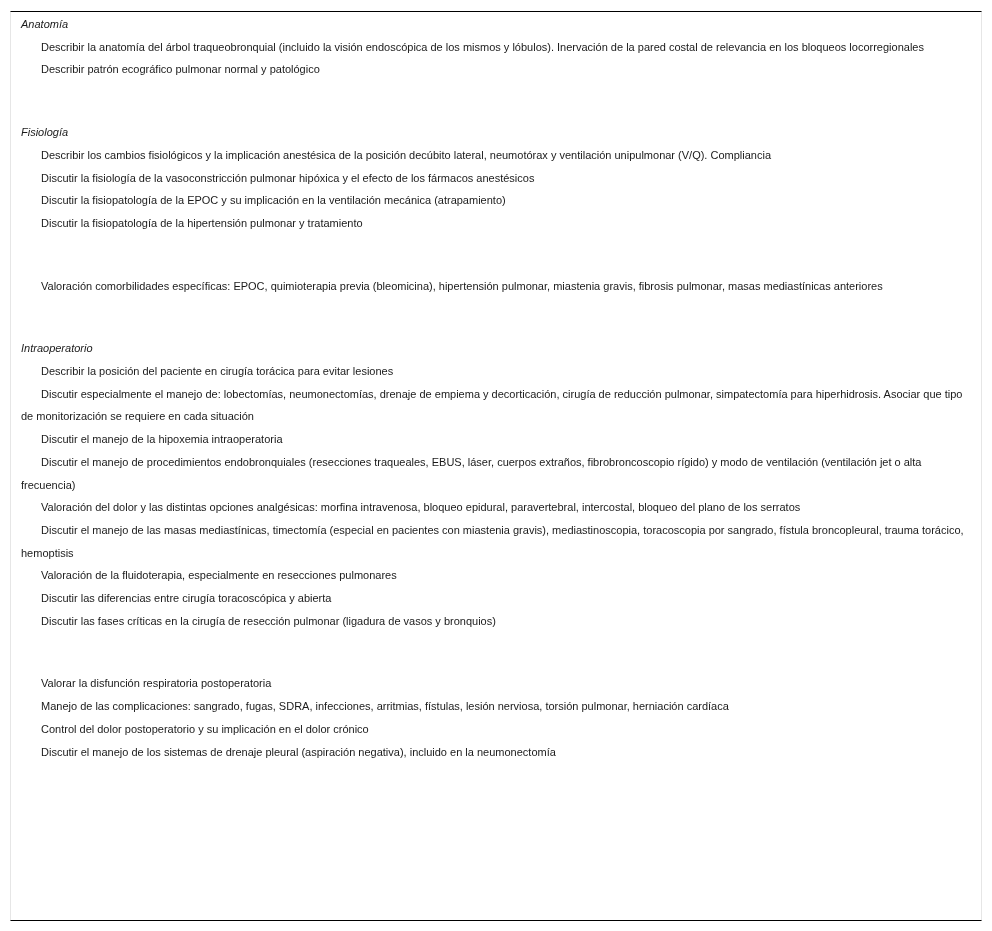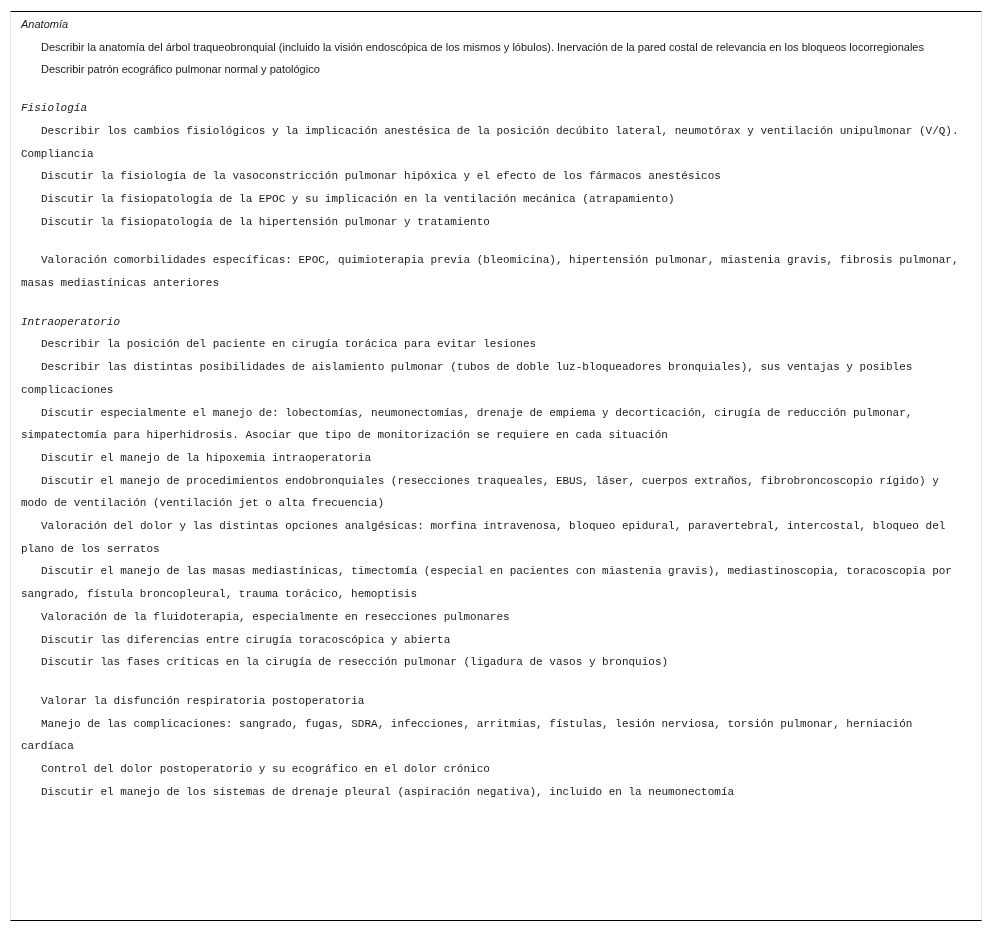--- a/index.html
+++ b/index.html
@@ -28,22 +28,21 @@
     }
     .cell {
       padding: 1px 10px 0 10px;
       font-size: 11px;
       line-height: 22.7px;
     }
     .section {
       margin: 0;
     }
     .section + .section {
-      margin-top: 16px;
-      font-family: Liberation Mono, monospace;
+      margin-top: 40px;
     }
     .section-title {
       font-style: italic;
       margin: 0;
       display: block;
     }
     .item {
       display: block;
       text-indent: 20px;
       margin: 0;
@@ -69,32 +68,31 @@
       <span class="item">Discutir la fisiopatología de la hipertensión pulmonar y tratamiento</span>
     </div>
 
     <div class="section">
       <span class="item">Valoración comorbilidades específicas: EPOC, quimioterapia previa (bleomicina), hipertensión pulmonar, miastenia gravis, fibrosis pulmonar, masas mediastínicas anteriores</span>
     </div>
 
     <div class="section">
       <span class="section-title">Intraoperatorio</span>
       <span class="item">Describir la posición del paciente en cirugía torácica para evitar lesiones</span>
-      <span class="item">Describir las distintas posibilidades de aislamiento pulmonar (tubos de doble luz-bloqueadores bronquiales), sus ventajas y posibles complicaciones</span>
       <span class="item">Discutir especialmente el manejo de: lobectomías, neumonectomías, drenaje de empiema y decorticación, cirugía de reducción pulmonar, simpatectomía para hiperhidrosis. Asociar que tipo de monitorización se requiere en cada situación</span>
       <span class="item">Discutir el manejo de la hipoxemia intraoperatoria</span>
       <span class="item">Discutir el manejo de procedimientos endobronquiales (resecciones traqueales, EBUS, láser, cuerpos extraños, fibrobroncoscopio rígido) y modo de ventilación (ventilación jet o alta frecuencia)</span>
       <span class="item">Valoración del dolor y las distintas opciones analgésicas: morfina intravenosa, bloqueo epidural, paravertebral, intercostal, bloqueo del plano de los serratos</span>
       <span class="item">Discutir el manejo de las masas mediastínicas, timectomía (especial en pacientes con miastenia gravis), mediastinoscopia, toracoscopia por sangrado, fístula broncopleural, trauma torácico, hemoptisis</span>
       <span class="item">Valoración de la fluidoterapia, especialmente en resecciones pulmonares</span>
       <span class="item">Discutir las diferencias entre cirugía toracoscópica y abierta</span>
       <span class="item">Discutir las fases críticas en la cirugía de resección pulmonar (ligadura de vasos y bronquios)</span>
     </div>
 
     <div class="section">
       <span class="item">Valorar la disfunción respiratoria postoperatoria</span>
       <span class="item">Manejo de las complicaciones: sangrado, fugas, SDRA, infecciones, arritmias, fístulas, lesión nerviosa, torsión pulmonar, herniación cardíaca</span>
-      <span class="item">Control del dolor postoperatorio y su ecográfico en el dolor crónico</span>
+      <span class="item">Control del dolor postoperatorio y su implicación en el dolor crónico</span>
       <span class="item">Discutir el manejo de los sistemas de drenaje pleural (aspiración negativa), incluido en la neumonectomía</span>
     </div>
 
   </div>
 </div>
 
 </body></html>

